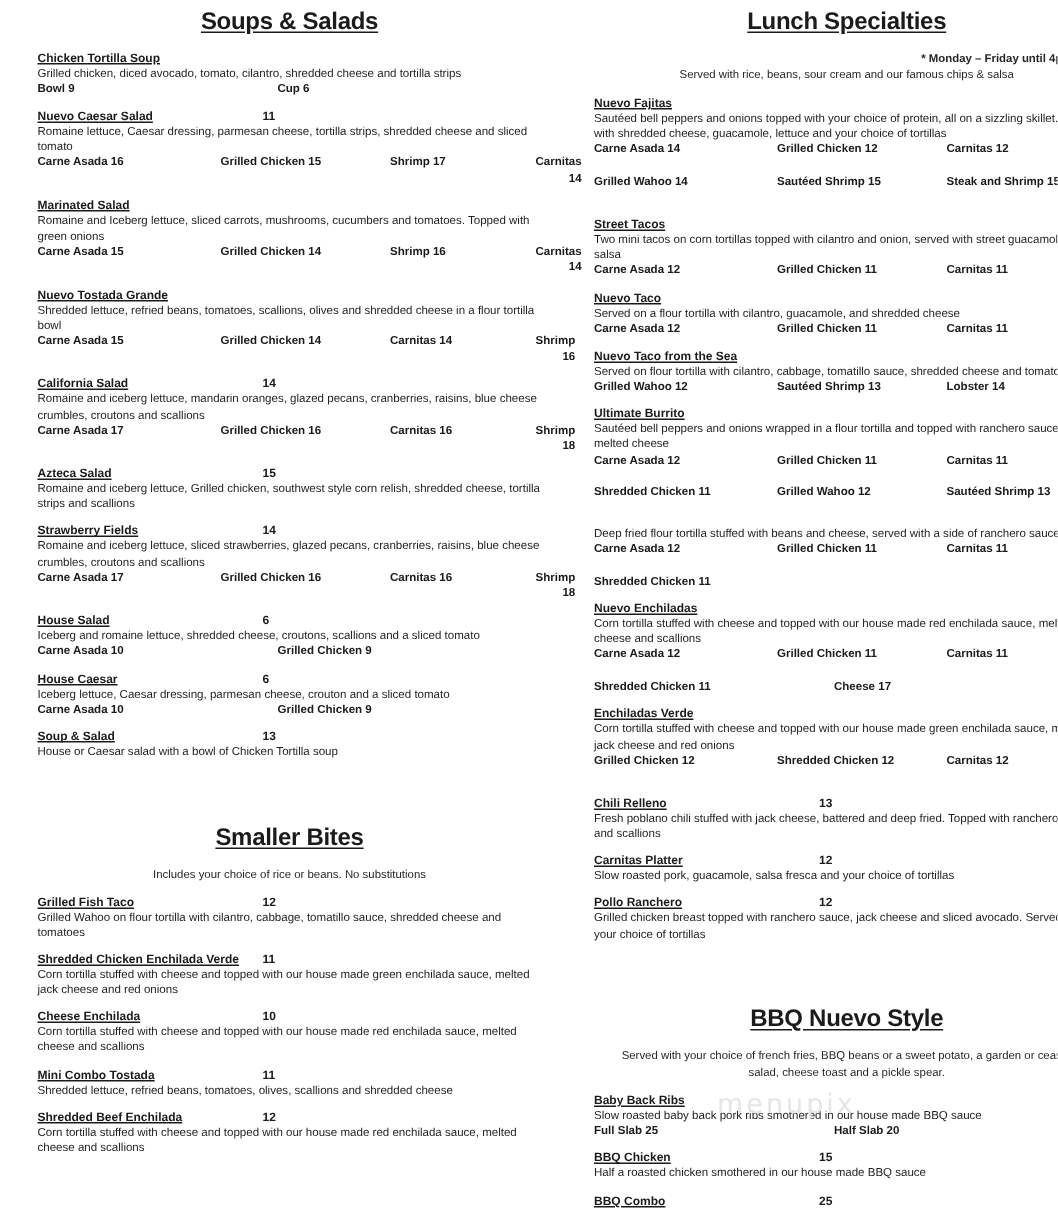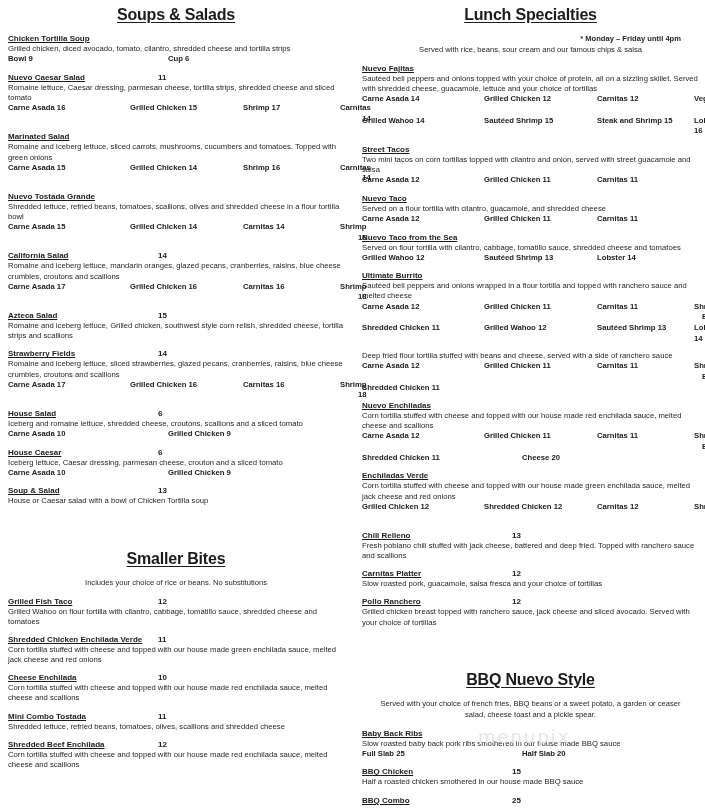--- a/index.html
+++ b/index.html
@@ -5,21 +5,21 @@
   * { box-sizing: border-box; }
   html, body {
     margin: 0; padding: 0;
     width: 705px; height: 812px;
     background: #ffffff;
     font-family: "Liberation Sans", sans-serif;
     color: #1b1b1b;
     overflow: hidden;
   }
   .page { position: relative; width: 705px; height: 812px; display: flex; }
-  .col { width: 352px; padding: 0 8px; position: relative; }
+  .col { width: 352px; padding: 0 8px; position: relative; margin-left: 17px; }
   .col.right { width: 353px; padding: 0 6px 0 10px; }
 
   .section-title {
     text-align: center;
     font-size: 16px;
     font-weight: bold;
     letter-spacing: -0.2px;
     text-decoration: underline;
     text-underline-offset: 2px;
     margin: 6px 0 9px 0;
@@ -279,21 +279,21 @@
         <div class="item-head"><span class="item-name">Nuevo Enchiladas</span></div>
         <div class="item-desc">Corn tortilla stuffed with cheese and topped with our house made red enchilada sauce, melted cheese and scallions</div>
         <div class="opt-row">
           <span class="opt c1">Carne Asada 12</span>
           <span class="opt c2">Grilled Chicken 11</span>
           <span class="opt c3">Carnitas 11</span>
           <span class="opt c4">Shredded Beef 12</span>
         </div>
         <div class="opt-row">
           <span class="opt w2a">Shredded Chicken 11</span>
-          <span class="opt">Cheese 20</span>
+          <span class="opt">Cheese 17</span>
         </div>
       </div>
       <div class="item">
         <div class="item-head"><span class="item-name">Enchiladas Verde</span></div>
         <div class="item-desc">Corn tortilla stuffed with cheese and topped with our house made green enchilada sauce, melted jack cheese and red onions</div>
         <div class="opt-row">
           <span class="opt c1">Grilled Chicken 12</span>
           <span class="opt c2">Shredded Chicken 12</span>
           <span class="opt c3">Carnitas 12</span>
           <span class="opt c4">Shrimp  14</span>

